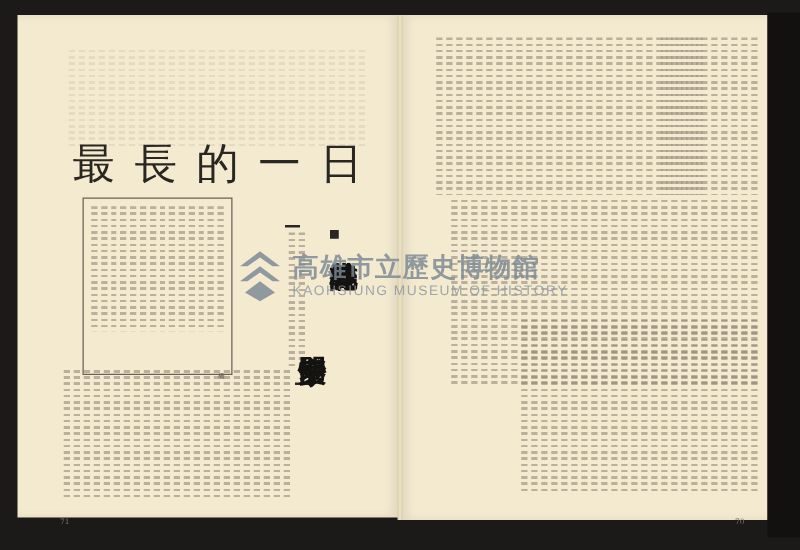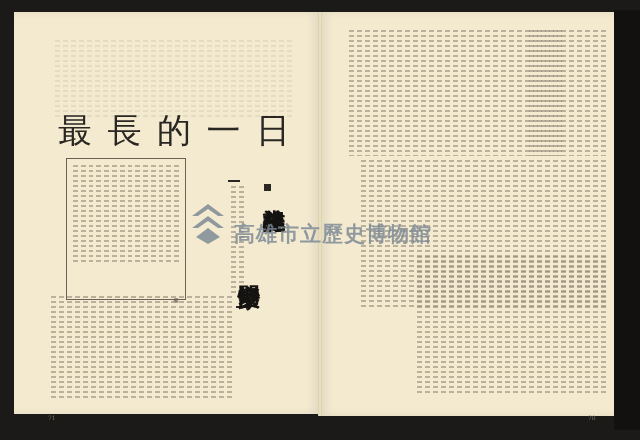--- a/index.html
+++ b/index.html
@@ -55,21 +55,21 @@
       writing-mode: vertical-rl;
       font-family: "DejaVu Sans", sans-serif; font-weight: bold;
       font-size: 22px; line-height: 24px; color: #151311;
     }
     .author-marker { position: absolute; left: 264px; top: 184px; width: 7px; height: 7px; background: #2a2622; }
 
     .page-num { position: absolute; font-size: 6px; color: #7a705f; font-family: "DejaVu Serif", serif; }
 
     .watermark {
       position: absolute; left: 190px; top: 196px; width: 300px; height: 50px;
-      display: flex; align-items: flex-end; gap: 8px; opacity: 0.82;
+      display: flex; align-items: center; gap: 8px; opacity: 0.82;
     }
     .wm-logo { width: 36px; height: 44px; position: relative; }
     .wm-text-zh {
       font-family: "DejaVu Sans", sans-serif; font-weight: bold;
       font-size: 21px; color: #7b8894; letter-spacing: 1px; line-height: 24px;
     }
     .wm-text-en {
       font-family: "Liberation Sans", sans-serif;
       font-size: 11px; color: #8c97a0; letter-spacing: 1.2px; line-height: 14px;
     }
@@ -289,14 +289,15 @@
 <div class="watermark">
   <div class="wm-logo">
     <svg width="36" height="44" viewBox="0 0 36 44">
       <polygon points="18,2 34,14 28,14 18,7 8,14 2,14" fill="#7b8894"></polygon>
       <polygon points="18,14 34,26 28,26 18,19 8,26 2,26" fill="#7b8894"></polygon>
       <polygon points="18,26 30,35 18,42 6,35" fill="#7b8894"></polygon>
     </svg>
   </div>
   <div>
     <div class="wm-text-zh">高雄市立歷史博物館</div>
+    <div class="wm-text-en">KAOHSIUNG MUSEUM OF HISTORY</div>
   </div>
 </div>
 
 </body></html>

